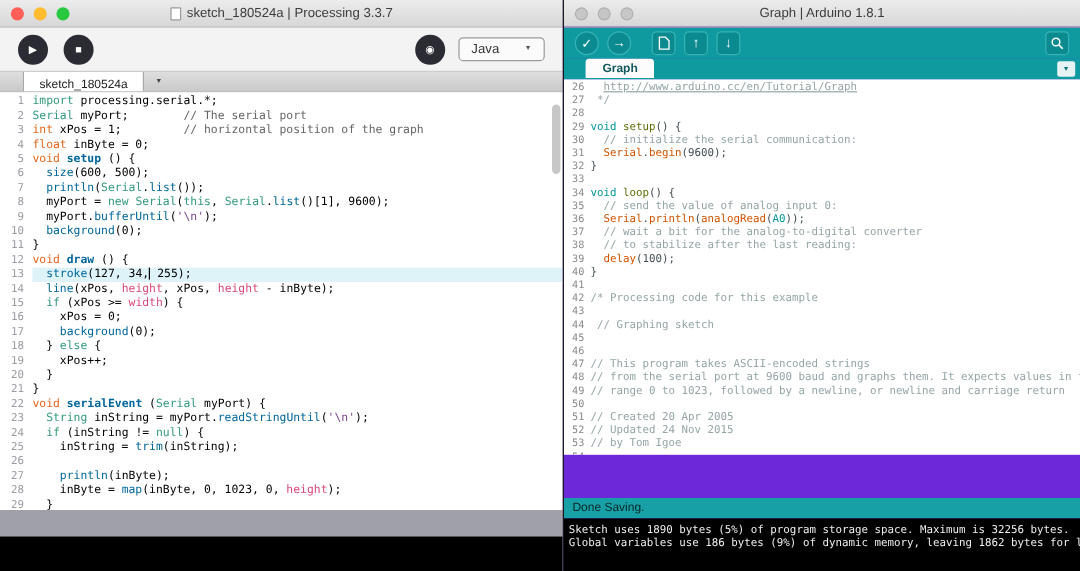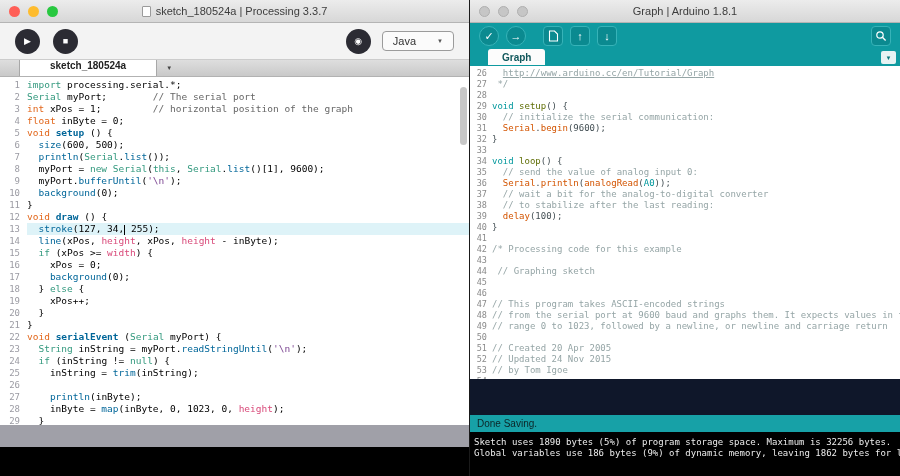--- a/index.html
+++ b/index.html
@@ -1,19 +1,19 @@
 <!DOCTYPE html>
 <html><head>
 <meta charset="utf-8">
 <style>
   * { box-sizing: border-box; margin: 0; padding: 0; }
   html,body { width:900px; height:476px; overflow:hidden; background:#000; font-family:"Liberation Sans",sans-serif; }
   .window { position:absolute; top:0; height:476px; overflow:hidden; }
   #proc-window { left:0; width:469px; background:#fff; }
-  #ard-window  { left:469px; width:431px; background:#0f172a; border-left:1px solid #1a1a1a; }
+  #ard-window  { left:469px; width:431px; background:#6d28d9; border-left:1px solid #1a1a1a; }
 
   
   .titlebar { height:23px; background:linear-gradient(#ececec,#d7d7d7); border-bottom:1px solid #b4b4b4;
               display:flex; align-items:center; justify-content:center; position:relative;
               font-size:11px; color:#3c3c3c; }
   .traffic { position:absolute; left:9px; top:6px; display:flex; gap:8px; }
   .light { width:11px; height:11px; border-radius:50%; display:inline-block; }
   .l-red{background:#ff5f57;} .l-yellow{background:#febc2e;} .l-green{background:#28c840;}
   .l-gray{background:#c6c6c6; border:1px solid #b0b0b0;}
   .doc-icon { display:inline-block; width:9px; height:11px; background:#fdfdfd; border:1px solid #9a9a9a; margin-right:5px; border-radius:1px; }
@@ -22,22 +22,22 @@
   .p-toolbar { height:37px; background:#f3f3f3; border-bottom:1px solid #cccccc;
                display:flex; align-items:center; padding:0 15px; gap:13px; }
   .round-btn { width:25px; height:25px; border-radius:50%; background:#2b2b33; color:#fff; border:none;
                display:flex; align-items:center; justify-content:center; font-size:9px; cursor:pointer; }
   .p-toolbar-right { margin-left:auto; display:flex; align-items:center; gap:11px; }
   .mode-btn { border:1px solid #9b9b9b; border-radius:4px; background:#fbfbfb; padding:3px 10px;
               font-size:11px; color:#333; display:flex; align-items:center; gap:21px; cursor:pointer; }
   .mode-btn .chev { font-size:6px; color:#555; }
   .p-tabbar { height:17px; background:linear-gradient(#dedede,#c9c9c9); border-bottom:1px solid #b2b2b2;
               display:flex; align-items:stretch; padding-left:19px; font-size:10px; }
-  .p-tab { background:#fff; padding:0 30px; display:flex; align-items:flex-start; color:#222;
-           border-left:1px solid #a8a8a8; border-right:1px solid #a8a8a8; font-weight:bold; }
+  .p-tab { background:#fff; padding:0 13px; display:flex; align-items:flex-end; color:#222;
+           border-left:1px solid #a8a8a8; border-right:1px solid #a8a8a8; font-weight:normal; }
   .tab-menu { align-self:center; margin-left:9px; font-size:6px; color:#444; }
 
   .p-editor { height:348px; background:#fff; overflow:hidden; position:relative;
               font-family:"DejaVu Sans Mono",monospace; font-size:9.5px; padding-top:2px; }
   .p-editor .code-line { display:flex; height:12px; line-height:12px; white-space:pre; }
   .p-editor .ln { flex:none; width:27px; text-align:right; padding-right:7px; color:#9b9ba3; font-size:9px; background:#fff; }
   .hl-line { background:#def3f8; }
   .code { white-space:pre; }
   .caret { display:inline-block; width:1px; height:10px; background:#000; vertical-align:middle; }
   .p-scroll-thumb { position:absolute; right:2px; top:10px; width:7px; height:58px; background:#c7c7c7; border-radius:4px; }

